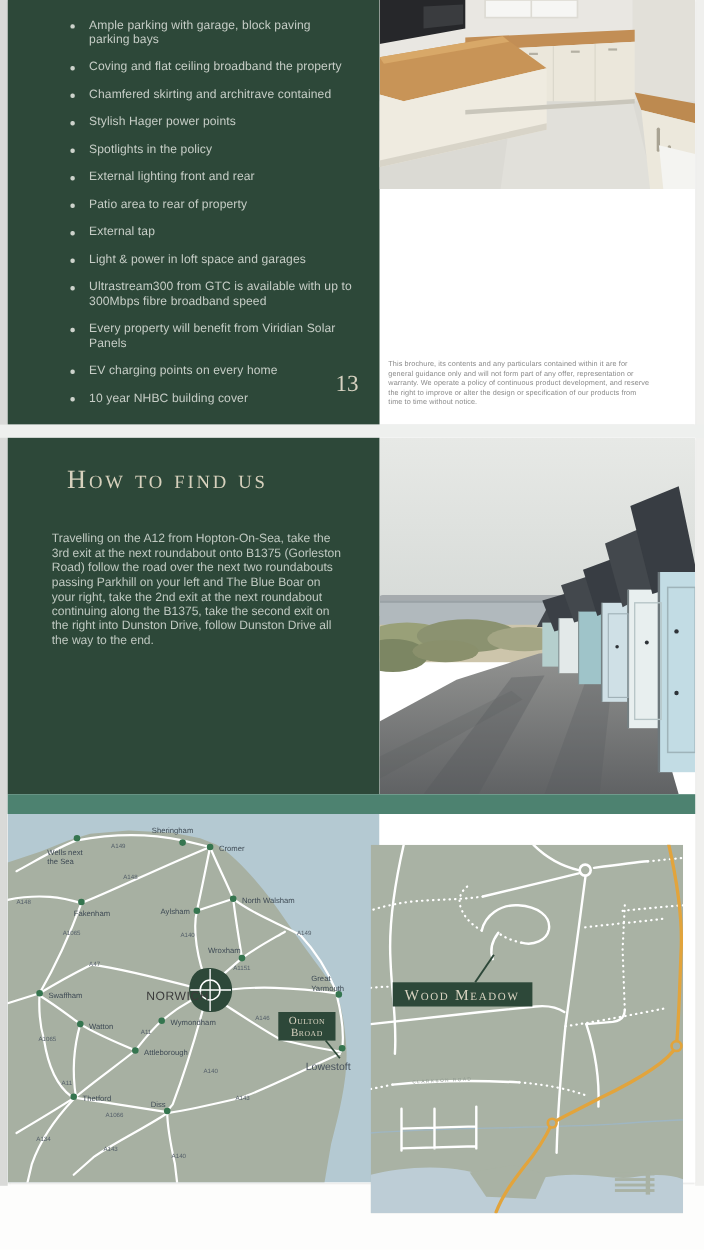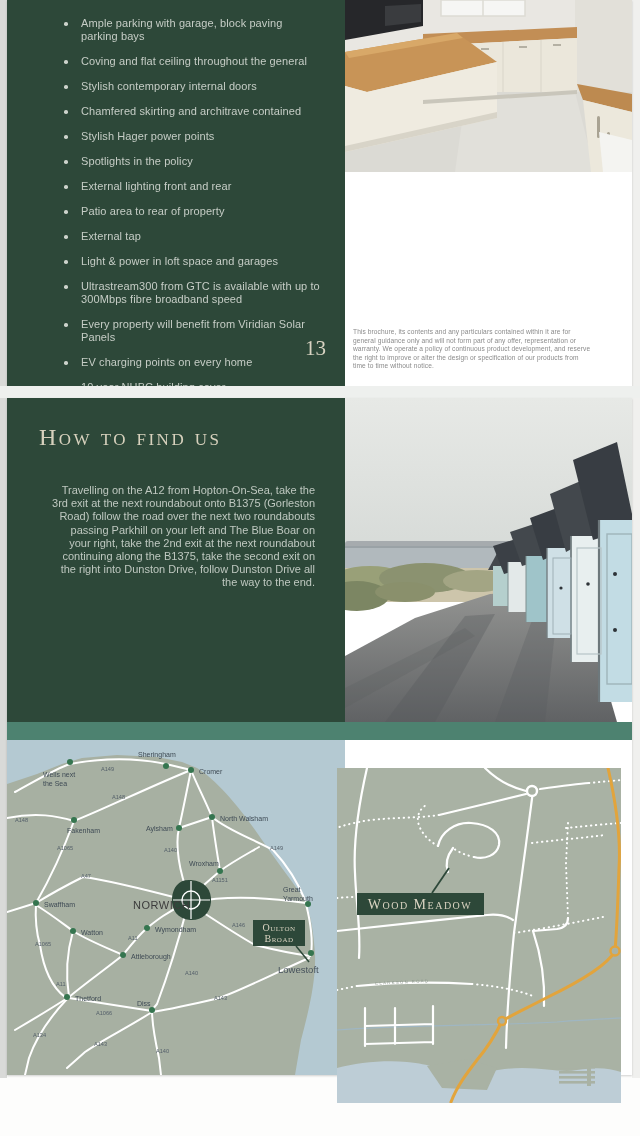--- a/index.html
+++ b/index.html
@@ -18,22 +18,22 @@
 
   ul.features{list-style:none;margin:14px;padding:3px 10px 0 43px;}
   ul.features li{position:relative;margin:0 0 12px 0;padding-left:17px;color:#c6cdc6;font-size:11px;line-height:13px;letter-spacing:.1px;}
   ul.features li::before{content:"";position:absolute;left:0;top:5px;width:3.5px;height:3.5px;border-radius:50%;background:#cdd3cc;}
 
   .pagenum{position:absolute;left:298px;top:336px;color:#d8d3c2;font-family:"Liberation Serif",serif;font-size:21px;}
 
   .kitchen-photo{position:absolute;left:338px;top:0;width:287px;height:172px;overflow:hidden;}
   .disclaimer{position:absolute;left:346px;top:328px;width:238px;margin:0;color:#8b8b8b;font-size:6.6px;line-height:8.6px;letter-spacing:.1px;}
 
-  .findus-head{margin:0;position:absolute;left:32px;top:26px;color:#d7d1bd;font-family:"Liberation Serif",serif;font-weight:400;font-variant:small-caps;font-size:24px;letter-spacing:2.5px;}
-  .dir{position:absolute;left:40px;width:268px;margin:0;color:#bfc8c0;font-size:11px;line-height:13.2px;text-align:right;}
+  .findus-head{margin:0;position:absolute;left:54px;top:26px;color:#d7d1bd;font-family:"Liberation Serif",serif;font-weight:400;font-variant:small-caps;font-size:24px;letter-spacing:2.5px;}
+  .dir{position:absolute;left:40px;width:268px;margin:0;color:#bfc8c0;font-size:11px;line-height:13.2px;}
   .dir.p1{top:86px;}
   .dir.p2{top:188px;}
 
   .beach-photo{position:absolute;left:338px;top:0;width:287px;height:324px;overflow:hidden;}
   .teal-strip{position:absolute;left:0;top:324px;width:625px;height:18px;background:#4d8270;}
   .maps{position:absolute;left:0;top:342px;width:625px;height:335px;background:#ffffff;}
   .map-left{position:absolute;left:0;top:0;width:338px;height:335px;}
   .map-right{position:absolute;left:330px;top:0;width:332px;height:335px;margin-top:28px;}
   svg{display:block;}
 
@@ -48,22 +48,21 @@
 <body>
 
 <div class="canvas">
   <div class="edge-left"></div>
   <div class="edge-right"></div>
 
   <div class="page" id="page1">
     <div class="green-panel">
       <ul class="features">
           <li>Ample parking with garage, block paving parking bays</li>
-          <li>Coving and flat ceiling throughout the general</li>
-          <li>Stylish contemporary internal doors</li>
+          <li>Coving and flat ceiling broadband the property</li>
           <li>Chamfered skirting and architrave contained</li>
           <li>Stylish Hager power points</li>
           <li>Spotlights in the policy</li>
           <li>External lighting front and rear</li>
           <li>Patio area to rear of property</li>
           <li>External tap</li>
           <li>Light &amp; power in loft space and garages</li>
           <li>Ultrastream300 from GTC is available with up to 300Mbps fibre broadband speed</li>
           <li>Every property will benefit from Viridian Solar Panels</li>
           <li>EV charging points on every home</li>

